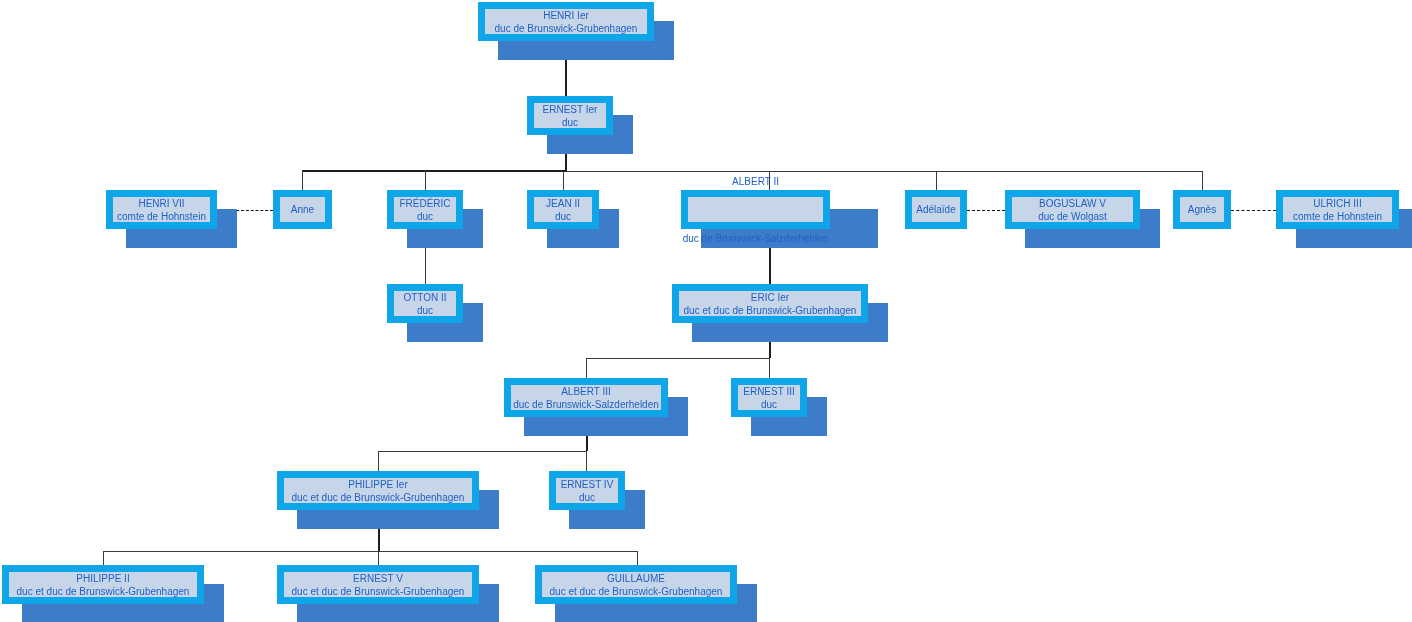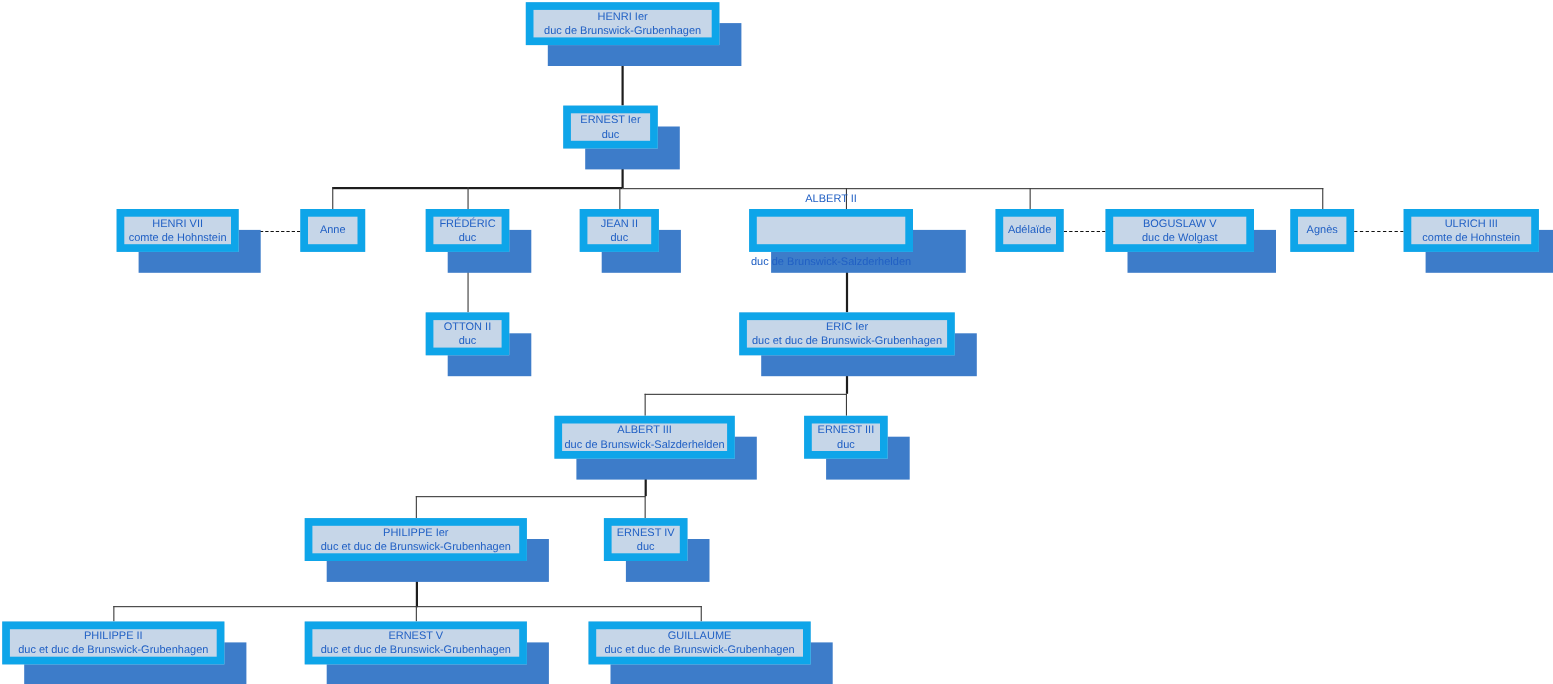--- a/index.html
+++ b/index.html
@@ -65,21 +65,21 @@
   <div class="ln v" style="left:637px;top:551px;height:14px;"></div>
 
   <div id="nodes-layer">
       <div class="node" style="left: 478px; top: 2px; width: 176px; height: 39px;">
         <div class="shadow" style="left: 20px; top: 19px; width: 176px; height: 39px;"></div>
         <div class="boxinner" style="width: 176px; height: 39px;">
           <div class="l1">HENRI Ier</div>
           <div class="l2">duc de Brunswick-Grubenhagen</div>
         </div>
       </div>
-      <div class="node" style="left: 512px; top: 96px; width: 86px; height: 23px;">
+      <div class="node" style="left: 527px; top: 96px; width: 86px; height: 23px;">
         <div class="shadow" style="left: 20px; top: 19px; width: 86px; height: 39px;"></div>
         <div class="boxinner" style="width: 86px; height: 39px;">
           <div class="l1">ERNEST Ier</div>
           <div class="l2">duc</div>
         </div>
       </div>
       <div class="node" style="left: 106px; top: 190px; width: 111px; height: 39px;">
         <div class="shadow" style="left: 20px; top: 19px; width: 111px; height: 39px;"></div>
         <div class="boxinner" style="width: 111px; height: 39px;">
           <div class="l1">HENRI VII</div>

